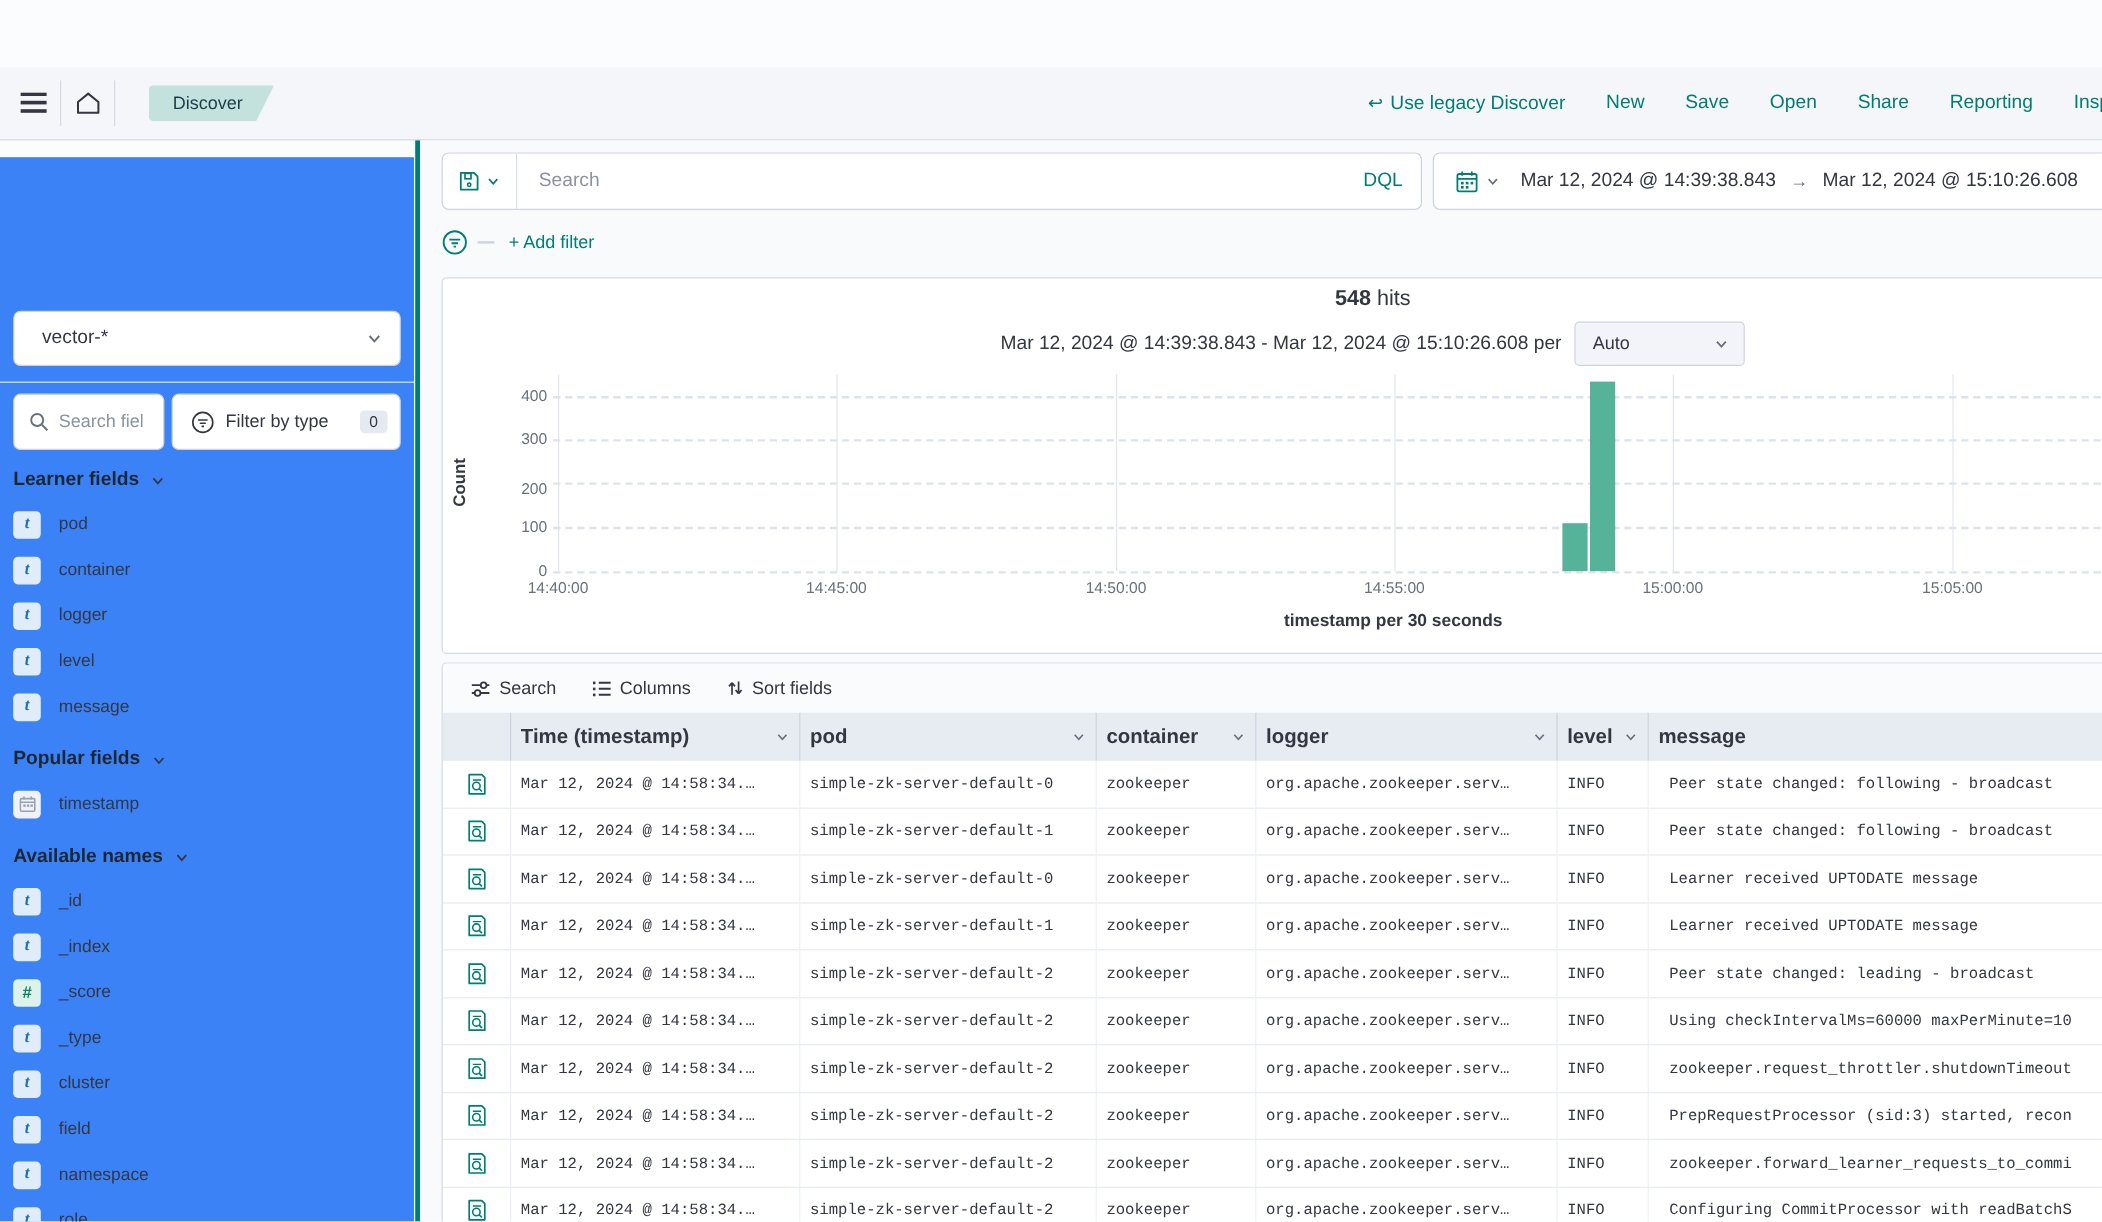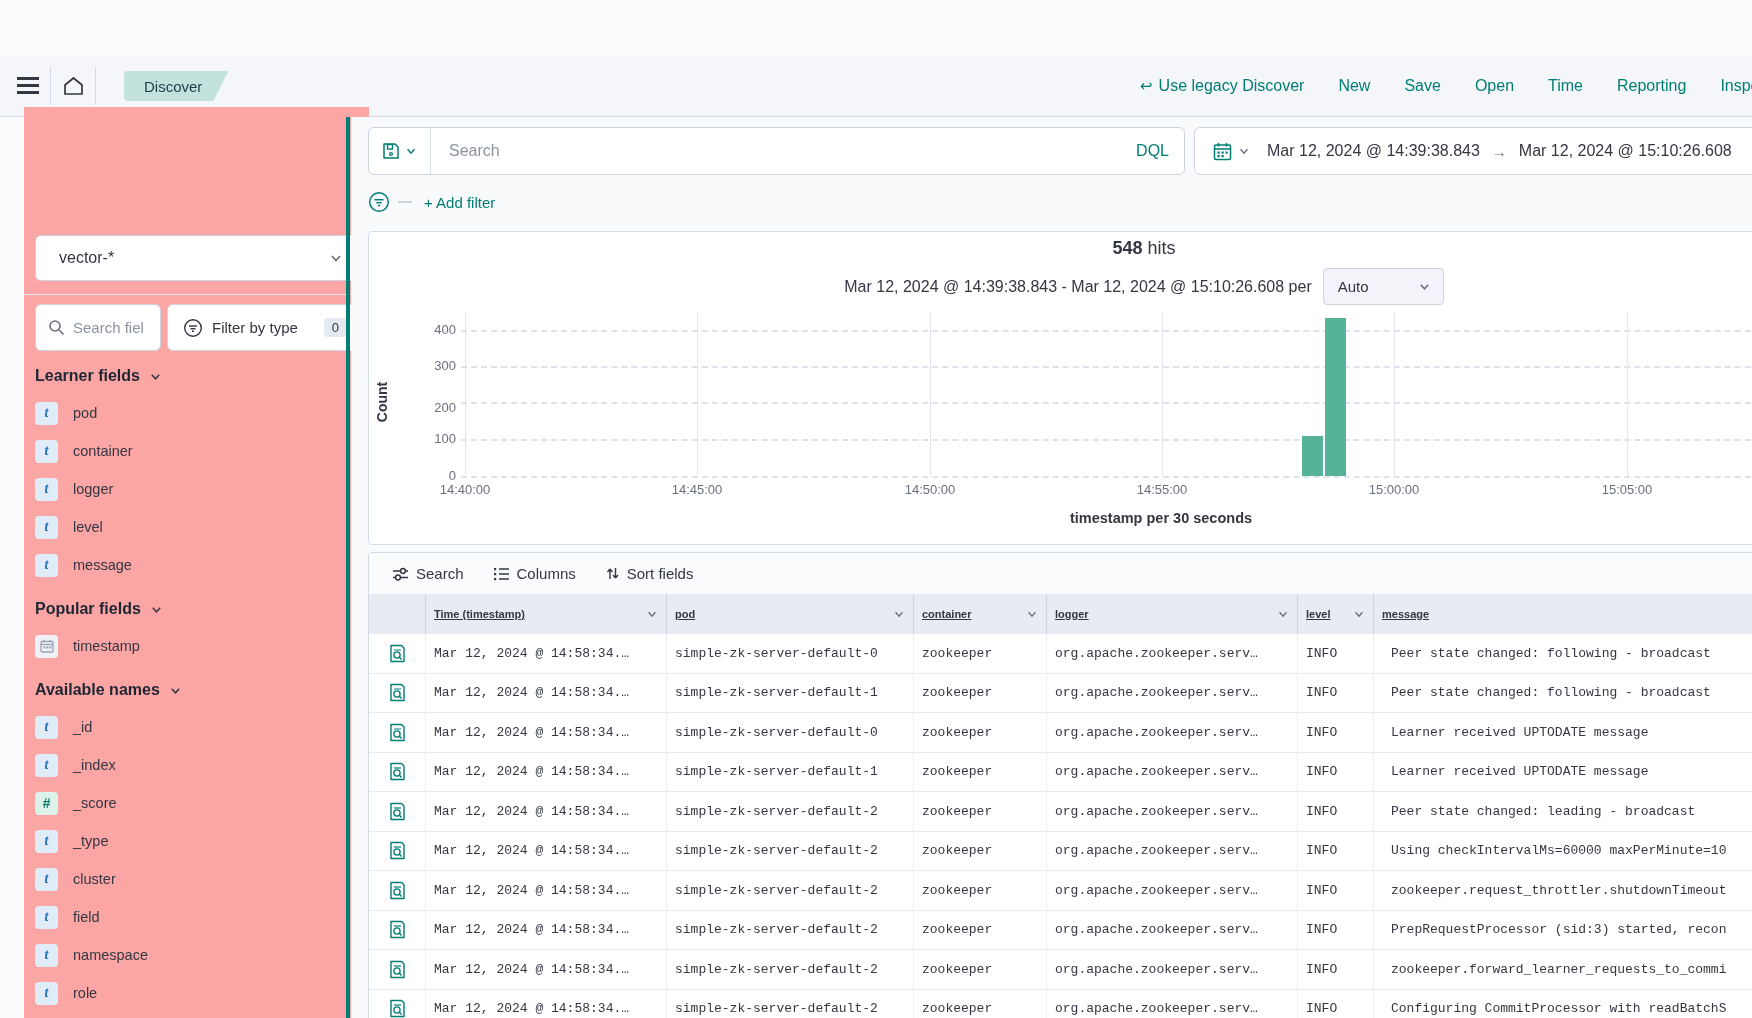--- a/index.html
+++ b/index.html
@@ -21,21 +21,21 @@
   .vdiv { width:1px; height:38px; background:#d3dae6; }
   .crumb { margin-left:28px; background:#c3e1dd; color:#1c3c4b; font-size:15px; height:30px;
     padding:0 26px 0 20px; display:flex; align-items:center; border-radius:4px 0 0 4px;
     clip-path:polygon(0 0, 100% 0, calc(100% - 15px) 100%, 0 100%); cursor:pointer;text-align:right; }
   .nav-actions { position:absolute; left:1140px; top:0; height:100%; display:flex; align-items:center;
     gap:34px; white-space:nowrap; }
   .nav-actions a { color:#017d73; font-size:16px; text-decoration:none; cursor:pointer; }
   .legacy-arrow { margin-right:6px; font-size:15px; }
 
   
-  .sidebar { position:absolute; left:0; top:107px; width:345px; bottom:0; background:#fca5a5;margin-left:24px; }
+  .sidebar { position:absolute; left:0; top:131px; width:345px; bottom:0; background:#3b82f6; }
   .index-select { margin:128px 11px 0 11px; height:46px; border:1px solid #cdd3df; border-radius:6px;
     display:flex; align-items:center; justify-content:space-between; padding:0 14px 0 23px;
     font-size:16px; color:#343741; cursor:pointer; background:#fff; }
   .sb-divider { margin-top:13px; border-top:1px solid #e3e8f0; }
   .sb-row { display:flex; gap:6px; margin:9px 11px 0 11px; }
   .sb-search { flex:0 0 126px; height:47px; border:1px solid #cdd3df; border-radius:6px;
     display:flex; align-items:center; padding:0 6px 0 12px; background:#fff; overflow:hidden; }
   .sb-search input { border:none; outline:none; width:70px; font-size:15px; margin-left:8px;
     font-family:"Liberation Sans",sans-serif; color:#343741; background:transparent; }
   .sb-search input::placeholder { color:#8b93a1; }
@@ -77,21 +77,21 @@
   .filter-row { position:absolute; left:17px; top:72px; height:26px; display:flex; align-items:center; }
   .filter-dash { width:14px; height:0; border-top:2px solid #cdd3df; margin:0 8px; }
   .add-filter { color:#017d73; font-size:15px; cursor:pointer; margin-left:4px; }
 
   .panel { position:absolute; background:#fff; border:1px solid #d3dae6; border-radius:4px; }
   .hits-panel { left:17px; top:114px; width:1552px; height:314px; }
   .hits-title { position:absolute; top:6px; left:0; width:100%; text-align:center; font-size:18px; }
   .hits-title b { font-weight:700; }
   .subtitle-row { position:absolute; top:36px; left:0; width:100%; display:flex;
     align-items:center; justify-content:center; gap:11px; font-size:16px; }
-  .interval-select { width:121px; height:37px; background:#f2f4f9; border:1px solid #cdd3df;
+  .interval-select { width:142px; height:37px; background:#f2f4f9; border:1px solid #cdd3df;
     border-radius:4px; display:flex; align-items:center; justify-content:space-between;
     padding:0 12px 0 14px; font-size:15px; cursor:pointer; }
 
   .ylab { position:absolute; left:2px; top:100px; height:140px; width:22px; display:flex;
     align-items:center; justify-content:center; font-weight:700; font-size:14px; color:#343741; }
   .ylab span { transform:rotate(-90deg); white-space:nowrap; }
   .ytick { position:absolute; width:40px; right:auto; left:47px; text-align:right;
     font-size:13px; color:#69707d; line-height:16px; }
   .plot { position:absolute; left:92px; top:80px; width:1400px; height:164px; }
   .hgrid { position:absolute; left:0; width:100%; border-top:2px dashed #dde3ec; }
@@ -103,22 +103,22 @@
 
   
   .table-panel { left:17px; top:435px; width:1552px; height:600px; overflow:hidden; }
   .tbl-toolbar { height:41px; display:flex; align-items:center; gap:30px; padding-left:24px;
     background:#fafbfd; }
   .tbtn { display:flex; align-items:center; gap:8px; font-size:15px; color:#343741;
     background:none; border:none; cursor:pointer; font-family:"Liberation Sans",sans-serif; }
   .grid-row { display:grid; grid-template-columns:57px 241px 247px 133px 251px 76px 1fr; }
   .thead { background:#e7ecf3; height:40px; }
   .th { display:flex; align-items:center; justify-content:space-between; padding:0 8px;
-    font-size:11px; font-weight:700; border-right:1px solid #ccd3df; cursor:pointer;
-    white-space:nowrap; overflow:hidden;text-decoration:underline; }
+    font-size:17px; font-weight:700; border-right:1px solid #ccd3df; cursor:pointer;
+    white-space:nowrap; overflow:hidden; }
   .th:last-child { border-right:none; }
   .trow { height:39.5px; border-bottom:1px solid #e6eaf1; }
   .td { display:flex; align-items:center; padding:0 8px; font-family:"Liberation Mono",monospace;
     font-size:13px; color:#343741; border-right:1px solid #eceff5; white-space:nowrap; overflow:hidden; }
   .td:last-child { border-right:none; }
   .td.msg { padding-left:17px; }
   .expand-cell { display:flex; align-items:center; justify-content:center; border-right:1px solid #eceff5; }
   .expand-btn { background:none; border:none; cursor:pointer; display:flex; }
 
   .chev { flex:0 0 auto; }
@@ -143,21 +143,21 @@
         <path d="M2 9 L10.5 2 L19 9 L19 18 L2 18 Z" fill="none" stroke="#343741" stroke-width="1.7" stroke-linejoin="round"></path>
       </svg>
     </button>
     <div class="vdiv"></div>
     <div class="crumb">Discover</div>
     <div class="nav-actions">
       <a><span class="legacy-arrow">↩</span><span>Use legacy Discover</span></a>
       <a>New</a>
       <a>Save</a>
       <a>Open</a>
-      <a>Time</a>
+      <a>Share</a>
       <a>Reporting</a>
       <a>Inspect</a>
     </div>
   </nav>
 
   <aside class="sidebar">
     <div class="index-select">
       <span>vector-*</span>
       <svg class="chev" width="14" height="14" viewBox="0 0 14 14">
           <path d="M3 5 L7 9.5 L11 5" fill="none" stroke="#69707d" stroke-width="1.6"></path>

